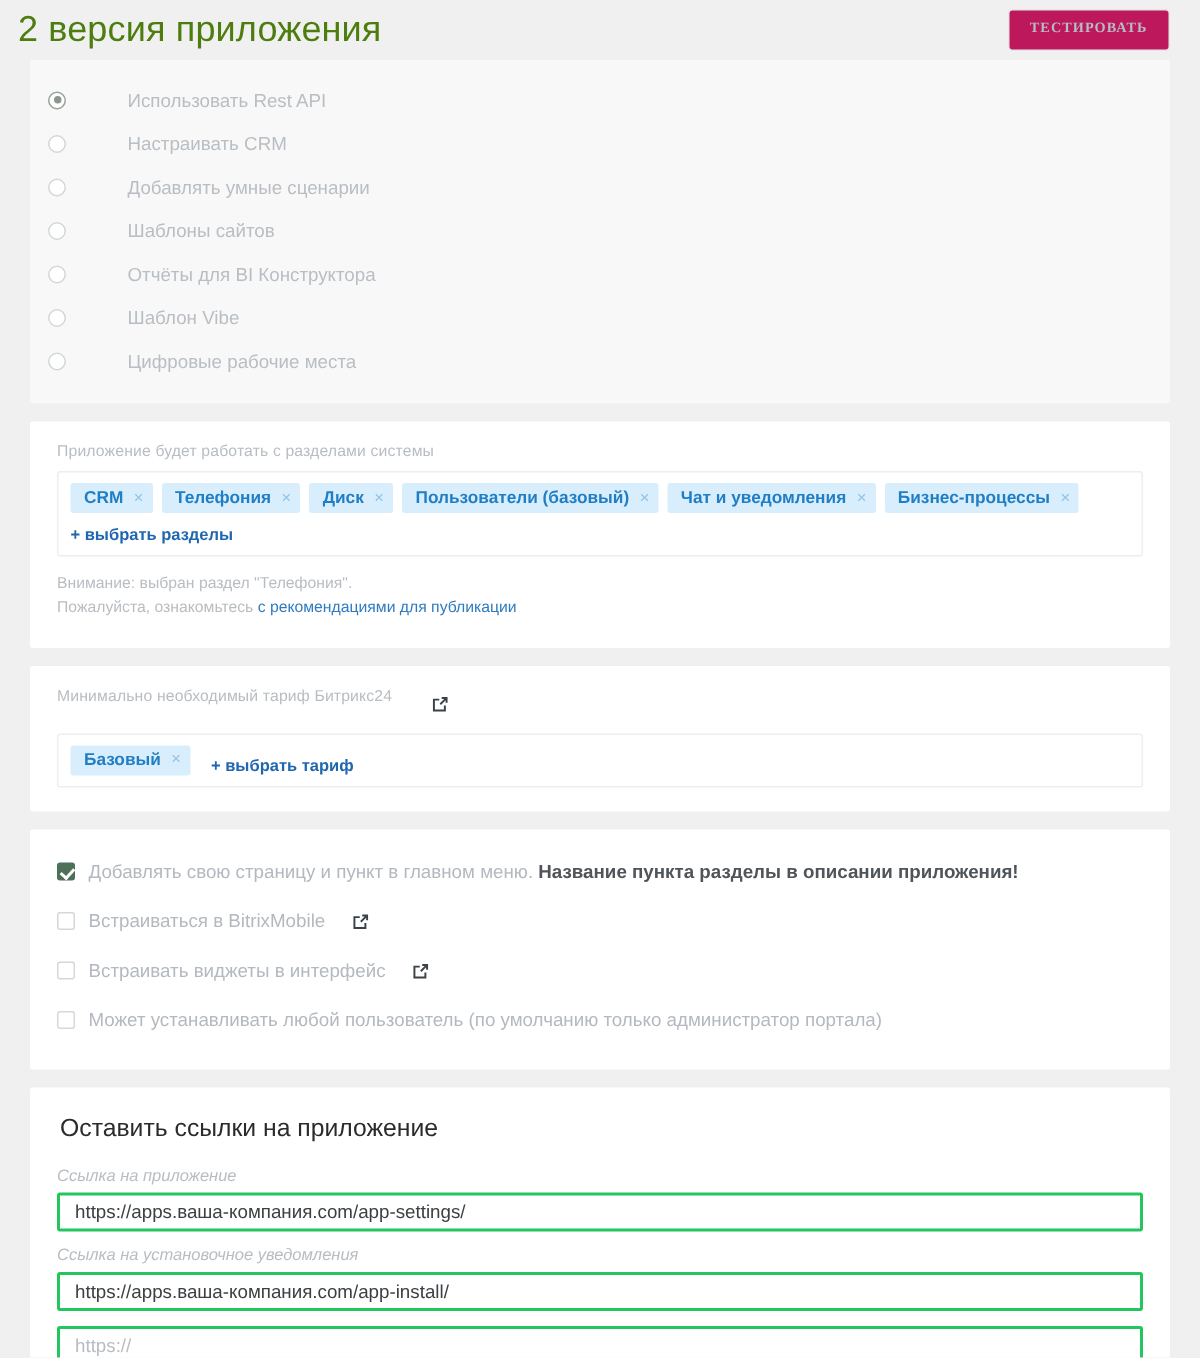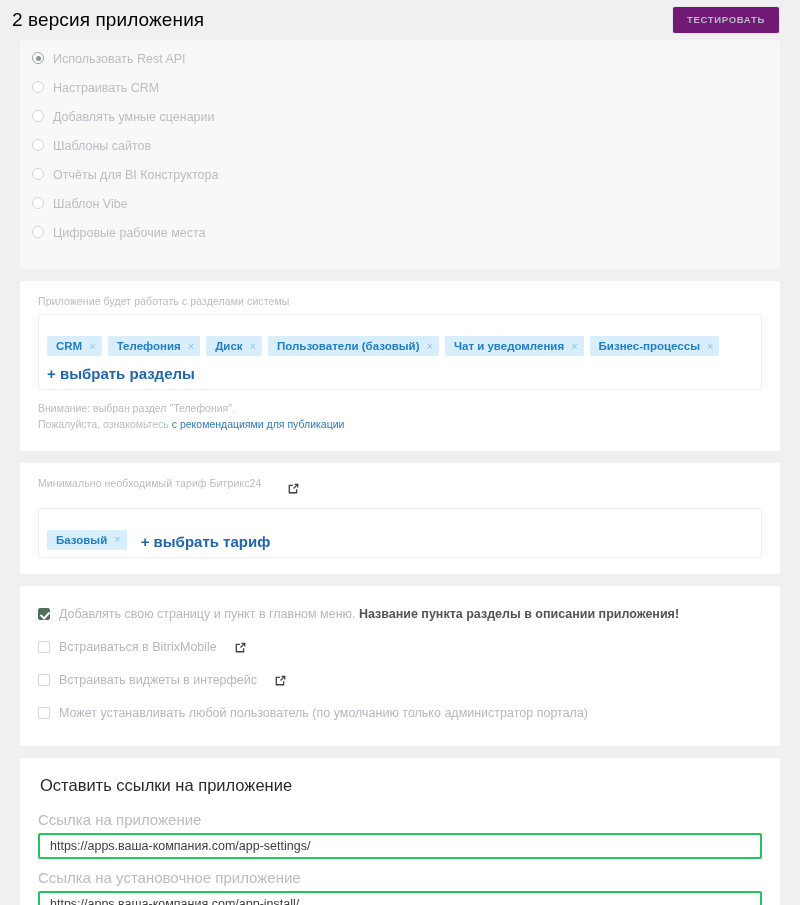--- a/index.html
+++ b/index.html
@@ -20,58 +20,59 @@
 
   
   .page-header {
     height: 40px;
     display: flex;
     align-items: center;
     justify-content: space-between;
     padding: 0 20px 0 12px;
   }
   .page-title {
-    font-size: 19px;
+    font-size: 24px;
     font-weight: 400;
-    color: #000000;
+    color: #4d7c0f;
     letter-spacing: 0.1px;
     white-space: nowrap;
   }
   .test-button {
     border: 1px solid #e4e6e8;
-    background: #701a75;
+    background: #be185d;
     border-radius: 3px;
     color: #b6bcc4;
     font-size: 9.5px;
     font-weight: 700;
     letter-spacing: 0.7px;
     text-transform: uppercase;
     padding: 8px 14px;
     cursor: pointer;
     line-height: 1;
-    font-family: Liberation Sans, sans-serif;
+    font-family: Liberation Serif, serif;
   }
 
   
   .card {
     margin: 0 20px 0 20px;
     background: #ffffff;
     border-radius: 2px;
   }
   .card.muted { background: #f8f8f8; }
   .gap { height: 12px; }
 
   
   .radio-list { padding: 12px 0 14px 0; }
   .radio-row {
     display: flex;
-    align-items: flex-start;
+    align-items: center;
     height: 29px;
     padding-left: 12px;
     cursor: pointer;
+    gap: 32px;
   }
   .radio-mark {
     width: 12px; height: 12px;
     border-radius: 50%;
     border: 1px solid #d3d7d9;
     background: #fff;
     flex: 0 0 auto;
     margin-right: 9px;
     position: relative;
   }
@@ -96,21 +97,21 @@
   .sect-card { padding: 14px 18px 18px 18px; }
   .field-caption {
     color: #b8bdc2;
     font-size: 10.5px;
     margin-bottom: 7px;
     letter-spacing: 0.1px;
   }
   .tagbox {
     border: 1px solid #eceef0;
     border-radius: 2px;
-    padding: 21px 8px 7px 8px;
+    padding: 7px 8px 7px 8px;
     background: #fff;
   }
   .tag-row {
     display: flex;
     flex-wrap: wrap;
     gap: 6px;
     align-items: center;
   }
   .tag {
     display: inline-flex;
@@ -130,21 +131,21 @@
   .tag-x {
     color: #8fc2e6;
     font-size: 11px;
     margin-left: 7px;
     cursor: pointer;
     line-height: 1;
   }
   .addlink {
     display: inline-block;
     color: #2067b0;
-    font-size: 15px;
+    font-size: 11px;
     font-weight: 700;
     margin-top: 9px;
     cursor: pointer;
     white-space: nowrap;
   }
   .note {
     color: #b8bdc2;
     font-size: 10.5px;
     margin-top: 11px;
     line-height: 1.5;
@@ -214,23 +215,24 @@
   .links-card { padding: 18px 18px 22px 18px; }
   .links-title {
     font-size: 16.5px;
     font-weight: 400;
     color: #2b2b2b;
     margin: 0 0 16px 2px;
   }
   .input-group { margin-bottom: 10px; }
   .input-label {
     color: #b8bdc2;
-    font-size: 15px;
+    font-size: 11px;
     margin-bottom: 5px;
     display: block;
+    font-style: italic;
   }
   .text-input {
     width: 100%;
     height: 26px;
     border: 2px solid #22c55e;
     border-radius: 2px;
     padding: 0 10px;
     font-family: "Liberation Sans", sans-serif;
     font-size: 12.5px;
     color: #3c4043;
@@ -402,20 +404,20 @@
 
 <div class="card links-card">
   <div class="links-title">Оставить ссылки на приложение</div>
 
   <div class="input-group">
     <label class="input-label">Ссылка на приложение</label>
     <input class="text-input" type="text" value="https://apps.ваша-компания.com/app-settings/" style="">
   </div>
 
   <div class="input-group">
-    <label class="input-label">Ссылка на установочное приложение</label>
+    <label class="input-label">Ссылка на установочное уведомления</label>
     <input class="text-input" type="text" value="https://apps.ваша-компания.com/app-install/" style="">
   </div>
 
   <div class="input-group">
     <input class="text-input" type="text" placeholder="https://" style="">
   </div>
 </div>
 
 </body></html>

